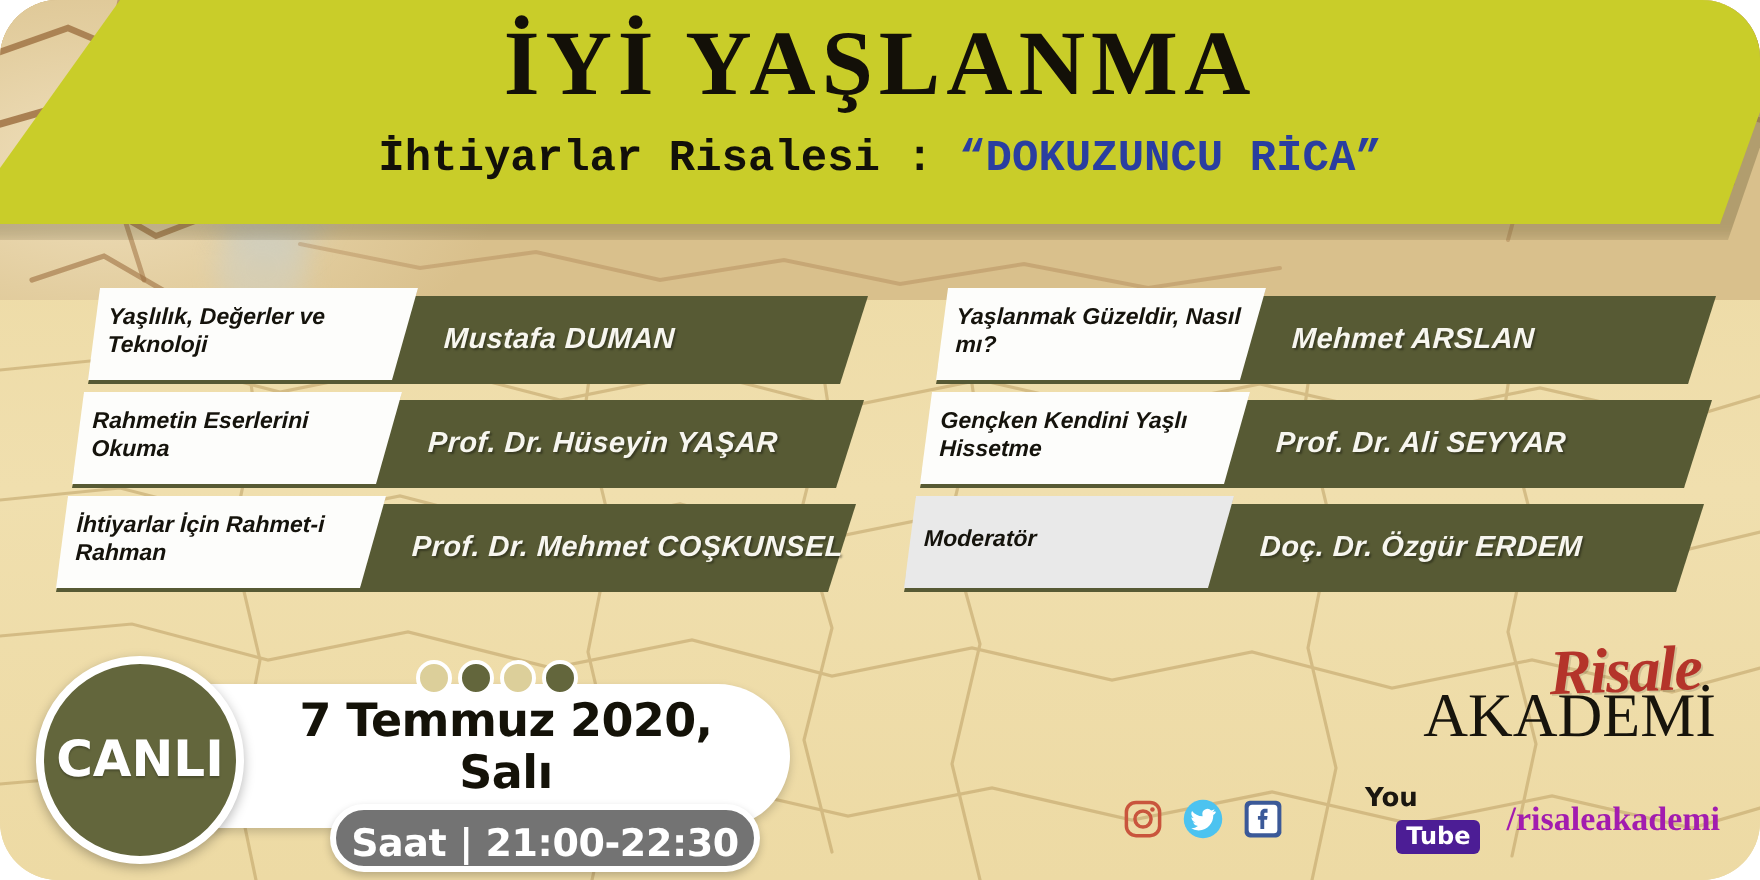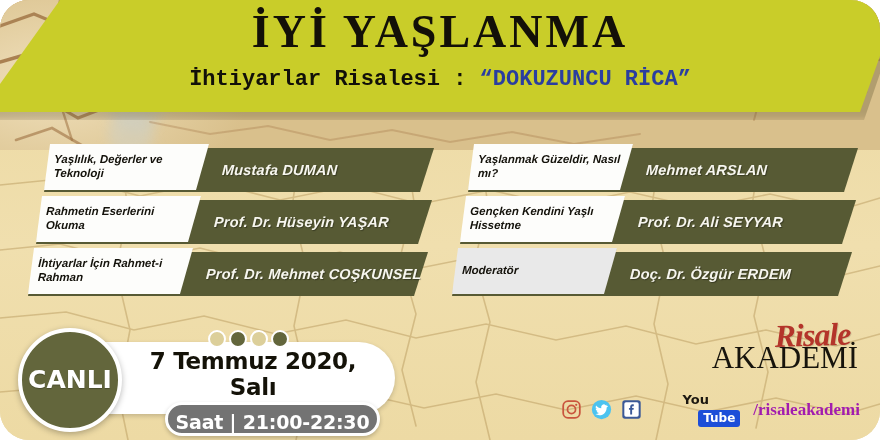--- a/index.html
+++ b/index.html
@@ -302,21 +302,21 @@
     display: flex;
     align-items: center;
     gap: 3px;
     font-family: "DejaVu Sans", sans-serif;
     font-weight: bold;
     font-size: 13px;
     color: #1b1710;
     flex-direction: column;
   }
   .yt-tube {
-    background: #1d4ed8;
+    background: #4c1d95;
     color: #ffffff;
     border-radius: 3px;
     padding: 1px 5px 2px 5px;
     font-size: 12px;
     margin-left: 47px;
   }
   .handle {
     font-family: "Liberation Serif", "DejaVu Serif", serif;
     font-weight: bold;
     font-size: 17px;

